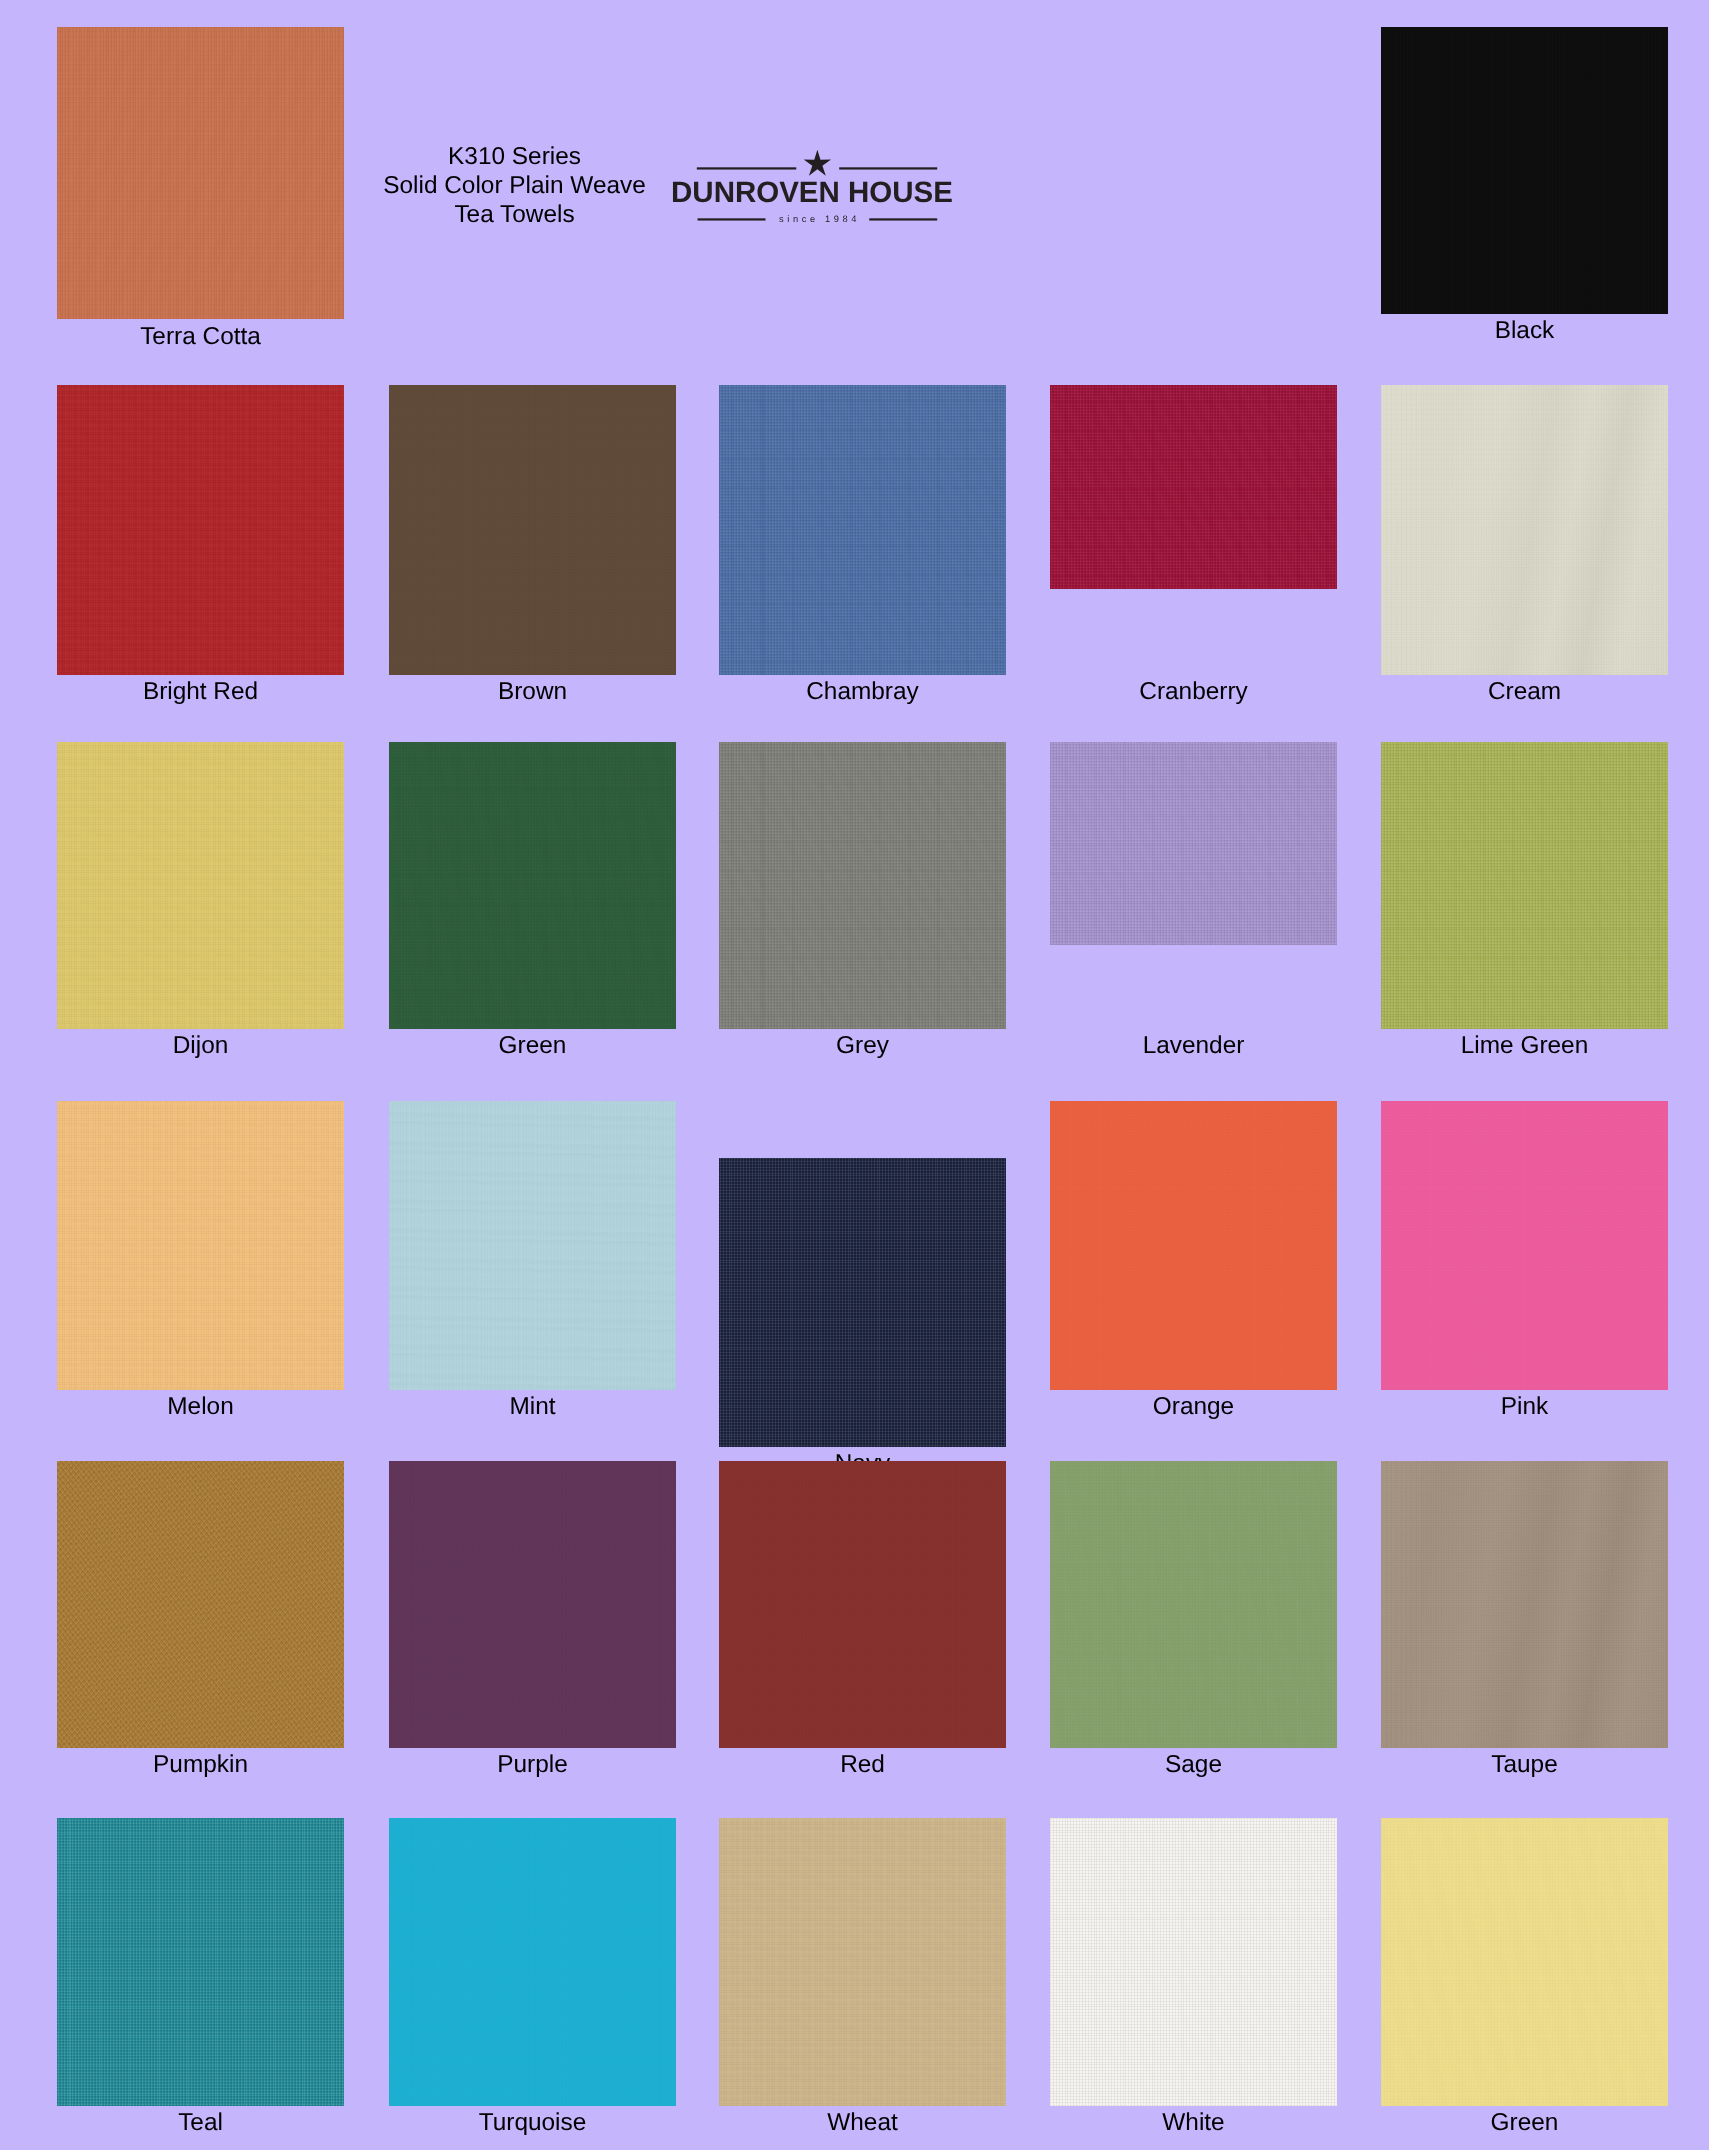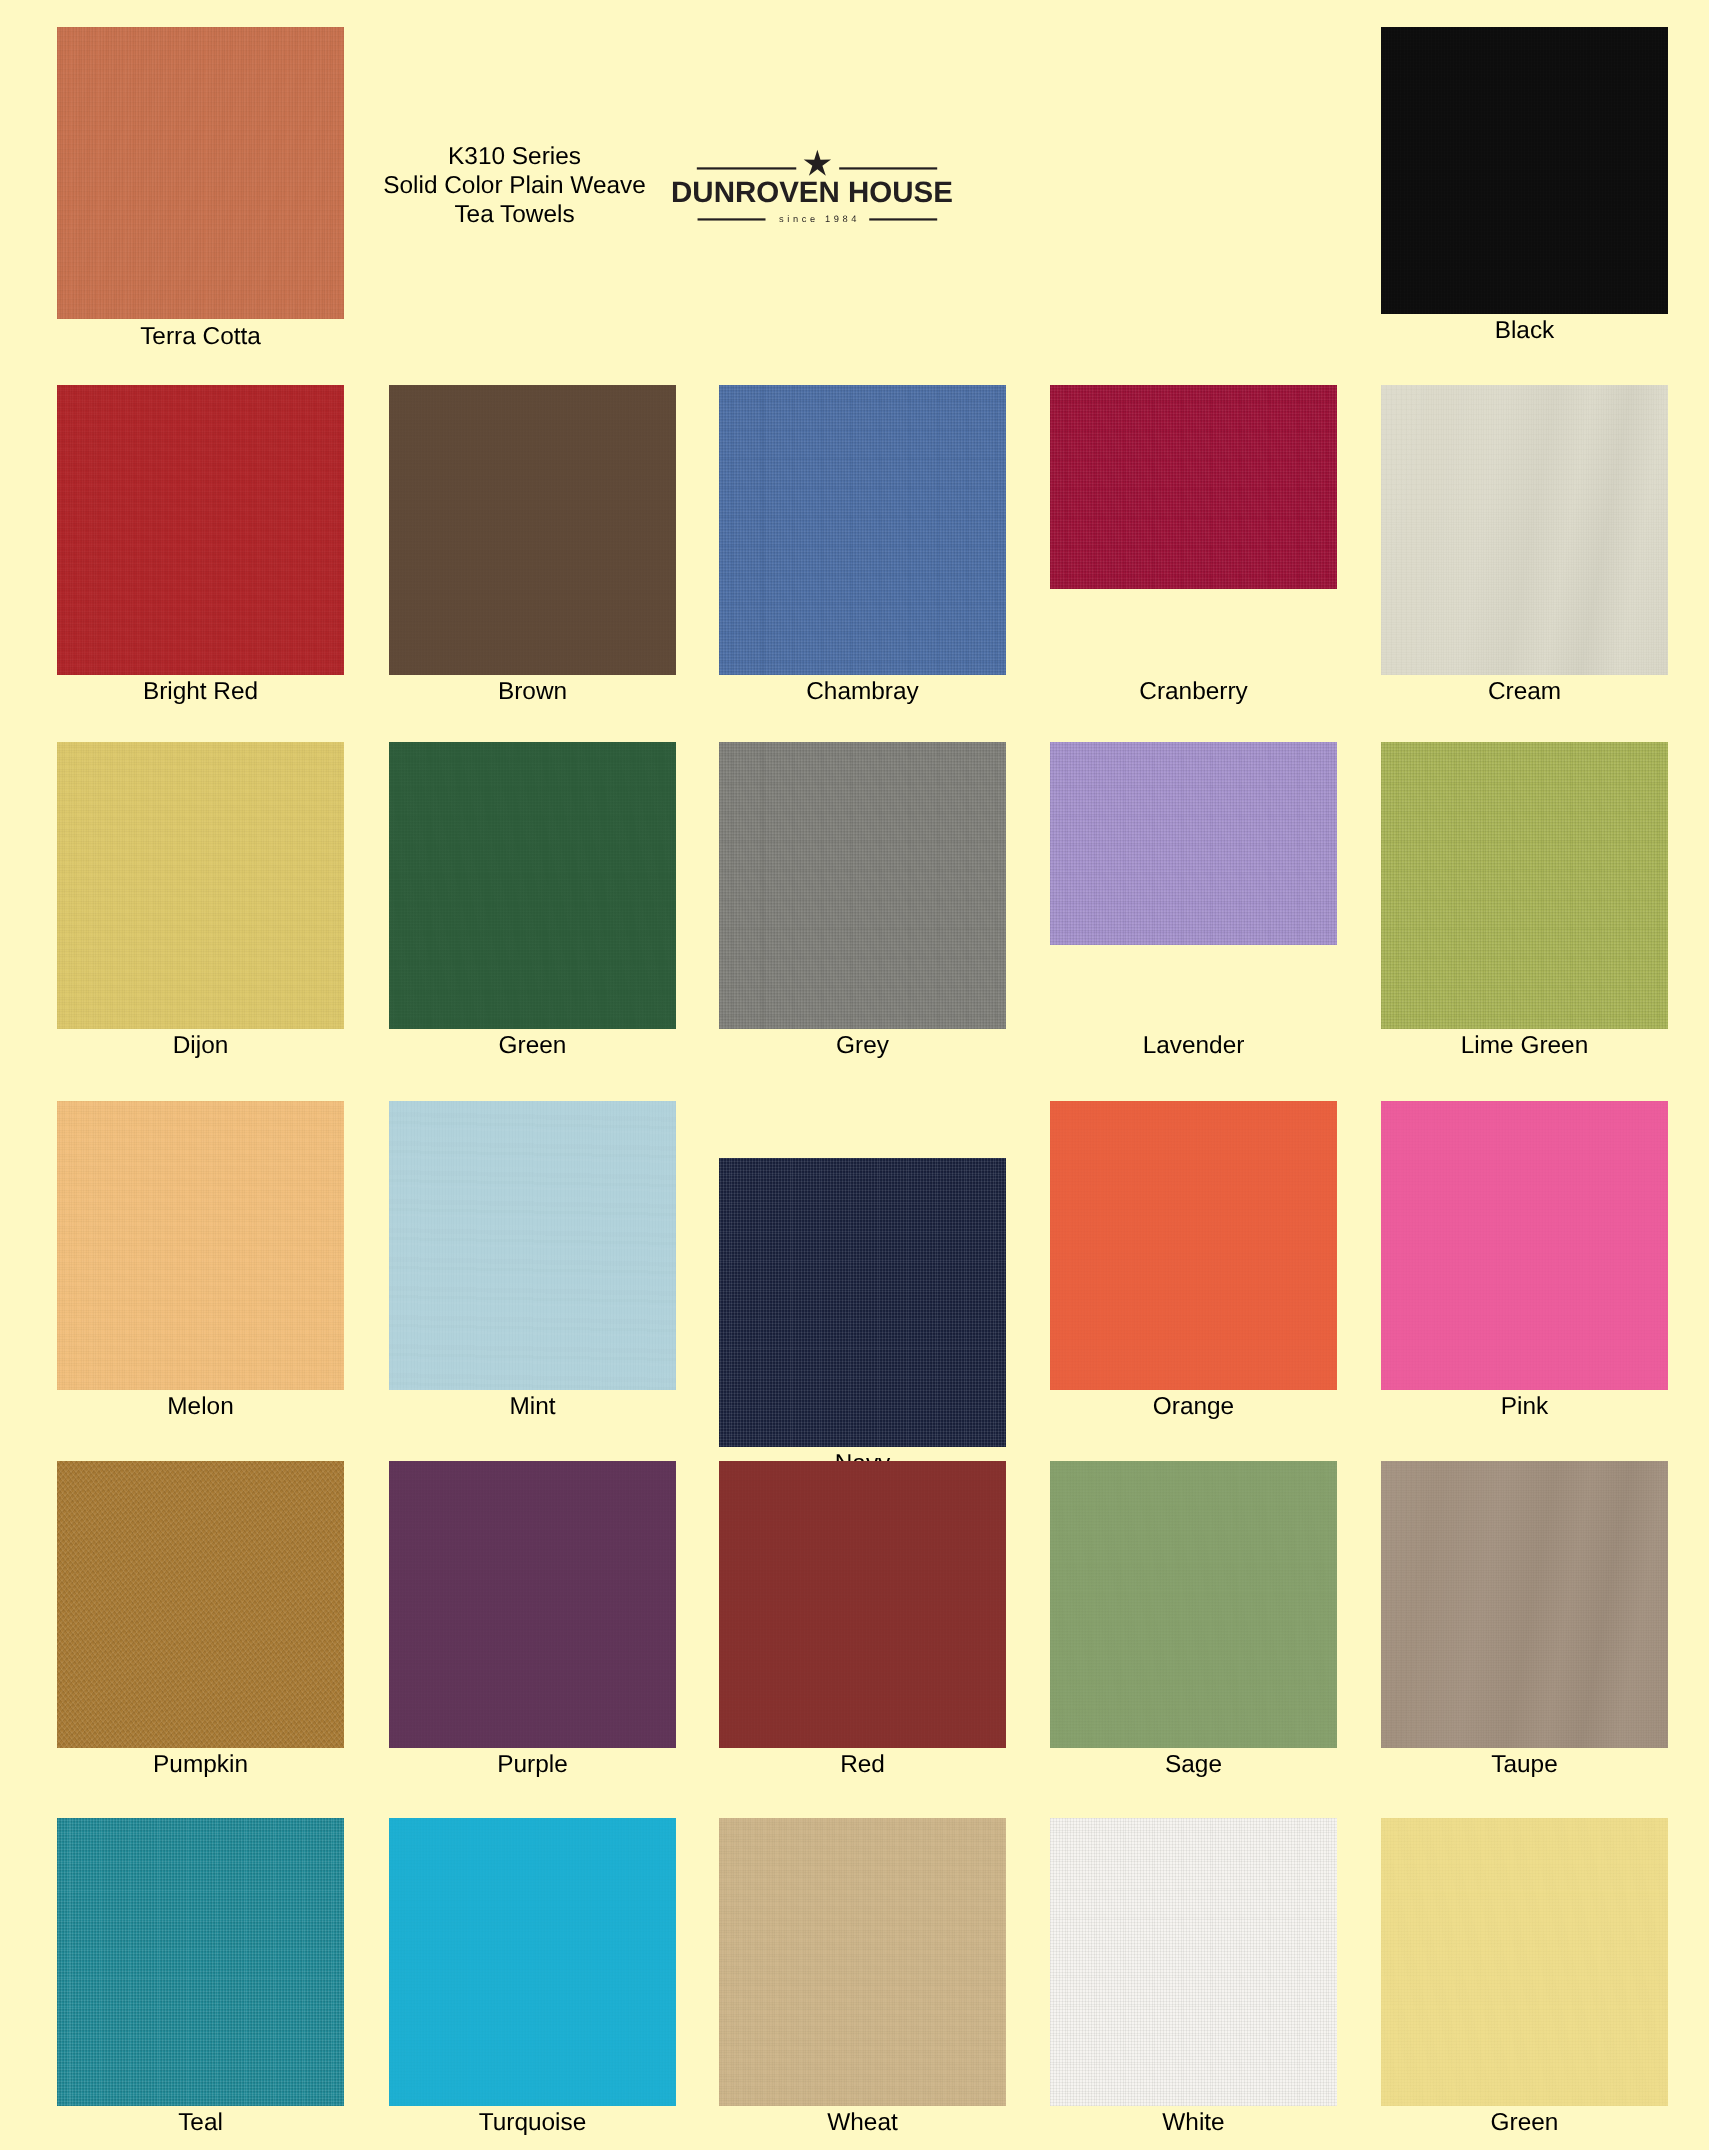--- a/index.html
+++ b/index.html
@@ -1,19 +1,19 @@
 <!DOCTYPE html>
 <html style="font-size:11.5px"><head>
 <meta charset="utf-8">
 <title>K310 Series Solid Color Plain Weave Tea Towels</title>
 <style>
   html,body{margin:0;padding:0;background:#fff;}
   body{-webkit-font-smoothing:antialiased;text-rendering:geometricPrecision;}
   .gs{transform:translateZ(0);will-change:transform;}
-  #page{position:relative;width:1710px;height:2151px;background:#fef9c3;overflow:hidden;
+  #page{position:relative;width:1710px;height:2151px;background:#c4b5fd;overflow:hidden;
         font-family:"Liberation Sans",sans-serif;}
   .swatch{position:absolute;margin-left:8px;}
   .swatch .chip{position:absolute;left:0;top:0;width:100%;height:100%;}
   .swatch .tex{position:absolute;left:0;top:0;width:100%;height:100%;pointer-events:none;}
   
   .tex-weave{background-image:
       repeating-linear-gradient(90deg, rgba(0,0,0,0.055) 0 1px, rgba(255,255,255,0.042) 1px 1.9px, rgba(0,0,0,0) 1.9px 2.9px),
       repeating-linear-gradient(0deg,  rgba(0,0,0,0.048) 0 1px, rgba(255,255,255,0.042) 1px 1.9px, rgba(0,0,0,0) 1.9px 2.9px),
       repeating-linear-gradient(63deg, rgba(255,255,255,0.0074) 0 6.5px, rgba(0,0,0,0.0056) 6.5px 13.6px);}
   .tex-rib{background-image:

